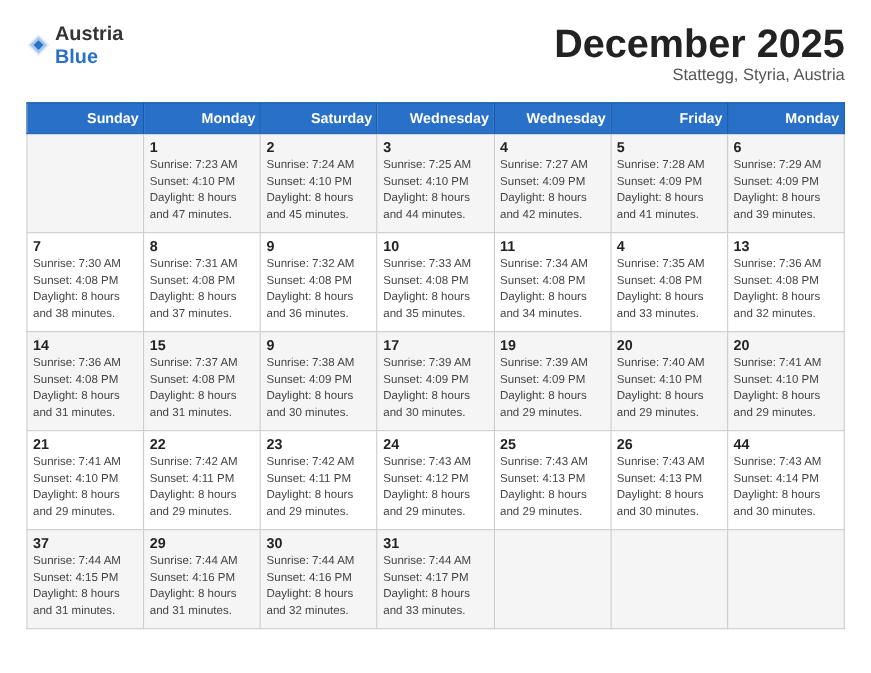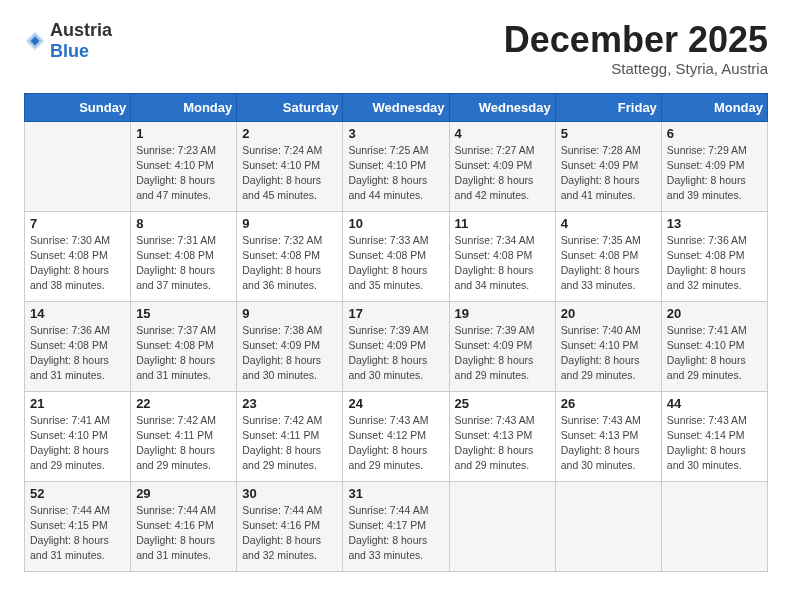--- a/index.html
+++ b/index.html
@@ -224,21 +224,21 @@
           <span class="day-number">26</span>
           <div class="day-info">Sunrise: 7:43 AM<br>Sunset: 4:13 PM<br>Daylight: 8 hours<br>and 30 minutes.</div>
         </td>
         <td>
           <span class="day-number">44</span>
           <div class="day-info">Sunrise: 7:43 AM<br>Sunset: 4:14 PM<br>Daylight: 8 hours<br>and 30 minutes.</div>
         </td>
       </tr>
       <tr>
         <td>
-          <span class="day-number">52</span>
+          <span class="day-number">37</span>
           <div class="day-info">Sunrise: 7:44 AM<br>Sunset: 4:15 PM<br>Daylight: 8 hours<br>and 31 minutes.</div>
         </td>
         <td>
           <span class="day-number">29</span>
           <div class="day-info">Sunrise: 7:44 AM<br>Sunset: 4:16 PM<br>Daylight: 8 hours<br>and 31 minutes.</div>
         </td>
         <td>
           <span class="day-number">30</span>
           <div class="day-info">Sunrise: 7:44 AM<br>Sunset: 4:16 PM<br>Daylight: 8 hours<br>and 32 minutes.</div>
         </td>

